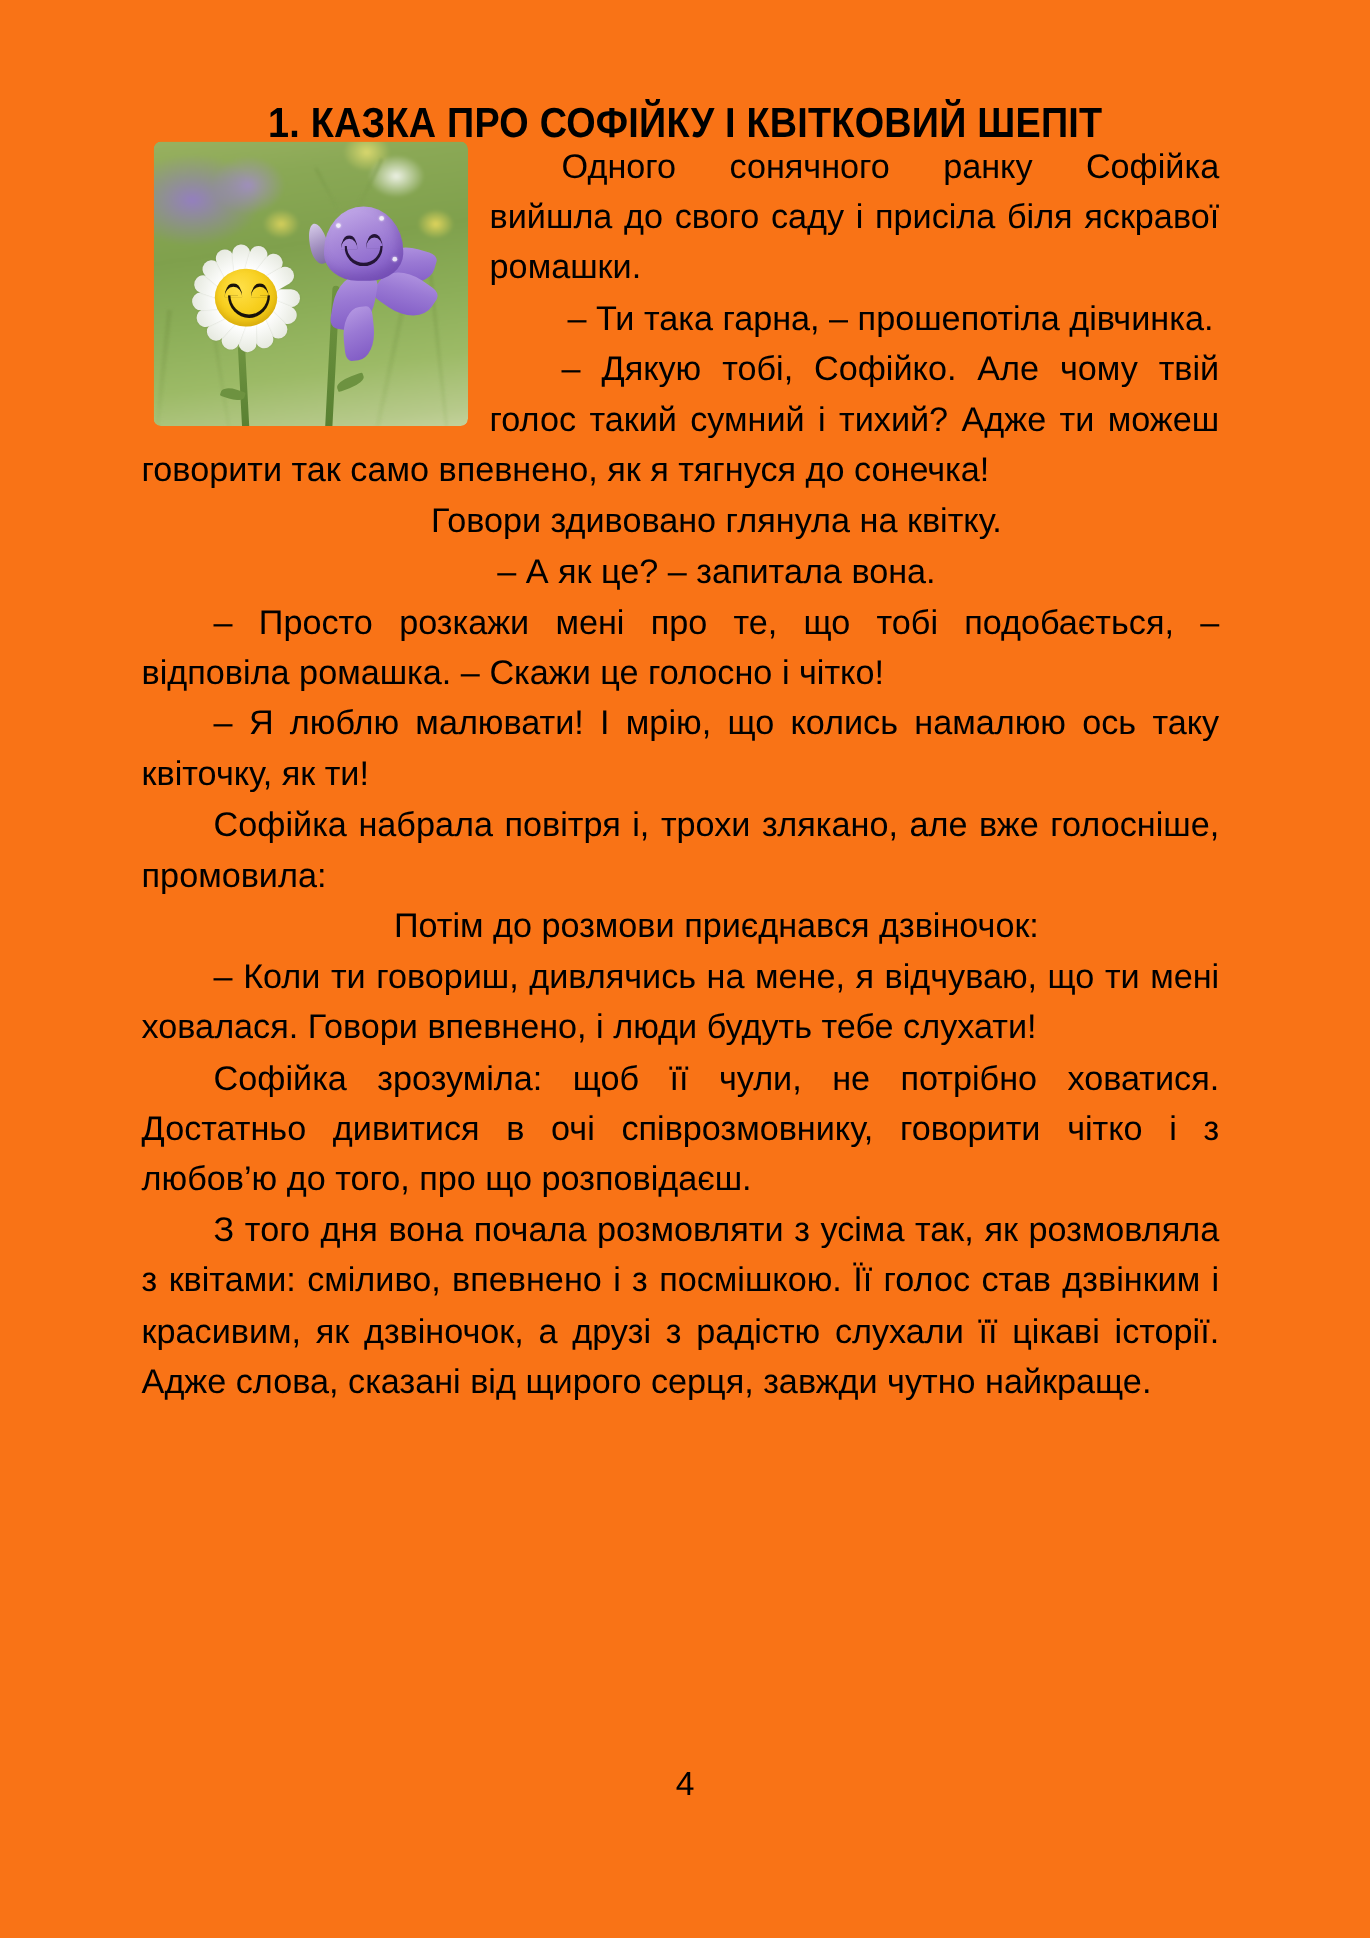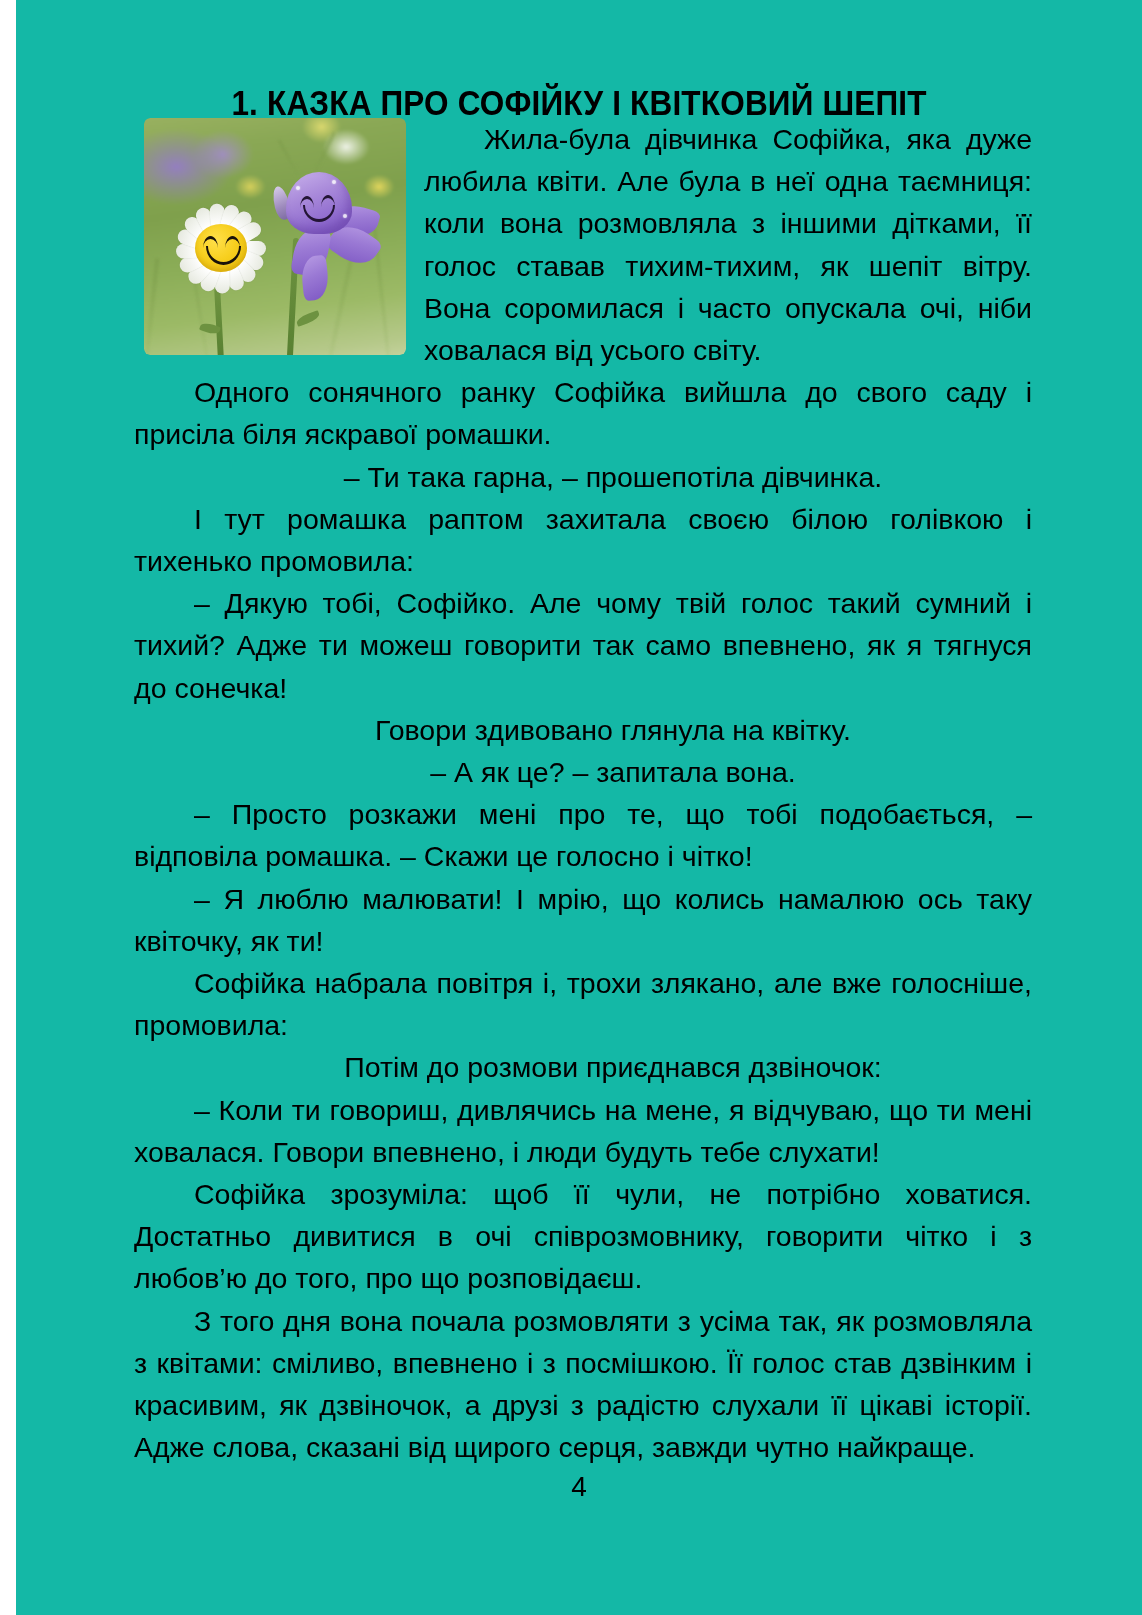--- a/index.html
+++ b/index.html
@@ -12,22 +12,21 @@
     height: 1615px;
     position: relative;
     overflow: hidden;
     font-family: "Liberation Sans", "DejaVu Sans", sans-serif;
     color: #000000;
   }
 
   .page {
     position: absolute;
     inset: 0;
-    background: #14b8a6;
-    margin-left: 16px;
+    background: #f97316;
   }
 
   
   .page-title {
     position: absolute;
     left: 0;
     right: 0;
     top: 58px;
     text-align: center;
     font-family: "Liberation Sans", "DejaVu Sans", sans-serif;
@@ -296,24 +295,22 @@
             <span class="dew" style="left:46px; top:8px;"></span>
             <span class="dew" style="left:57px; top:42px;"></span>
           </div>
           <span class="b-eye l"></span>
           <span class="b-eye r"></span>
           <span class="b-mouth"></span>
         </div>
       </div>
     </figure>
 
-    <p class="para">Жила-була дівчинка Софійка, яка дуже любила квіти. Але була в неї одна таємниця: коли вона розмовляла з іншими дітками, її голос ставав тихим-тихим, як шепіт вітру. Вона соромилася і часто опускала очі, ніби ховалася від усього світу.</p>
     <p class="para">Одного сонячного ранку Софійка вийшла до свого саду і присіла біля яскравої ромашки.</p>
     <p class="para last-left">– Ти така гарна, – прошепотіла дівчинка.</p>
-    <p class="para">І тут ромашка раптом захитала своєю білою голівкою і тихенько промовила:</p>
     <p class="para">– Дякую тобі, Софійко. Але чому твій голос такий сумний і тихий? Адже ти можеш говорити так само впевнено, як я тягнуся до сонечка!</p>
     <p class="para last-left">Говори здивовано глянула на квітку.</p>
     <p class="para last-left">– А як це? – запитала вона.</p>
     <p class="para">– Просто розкажи мені про те, що тобі подобається, – відповіла ромашка. – Скажи це голосно і чітко!</p>
     <p class="para">– Я люблю малювати! І мрію, що колись намалюю ось таку квіточку, як ти!</p>
     <p class="para">Софійка набрала повітря і, трохи злякано, але вже голосніше, промовила:</p>
     <p class="para last-left">Потім до розмови приєднався дзвіночок:</p>
     <p class="para">– Коли ти говориш, дивлячись на мене, я відчуваю, що ти мені ховалася. Говори впевнено, і люди будуть тебе слухати!</p>
     <p class="para">Софійка зрозуміла: щоб її чули, не потрібно ховатися. Достатньо дивитися в очі співрозмовнику, говорити чітко і з любов’ю до того, про що розповідаєш.</p>
     <p class="para">З того дня вона почала розмовляти з усіма так, як розмовляла з квітами: сміливо, впевнено і з посмішкою. Її голос став дзвінким і красивим, як дзвіночок, а друзі з радістю слухали її цікаві історії. Адже слова, сказані від щирого серця, завжди чутно найкраще.</p>

